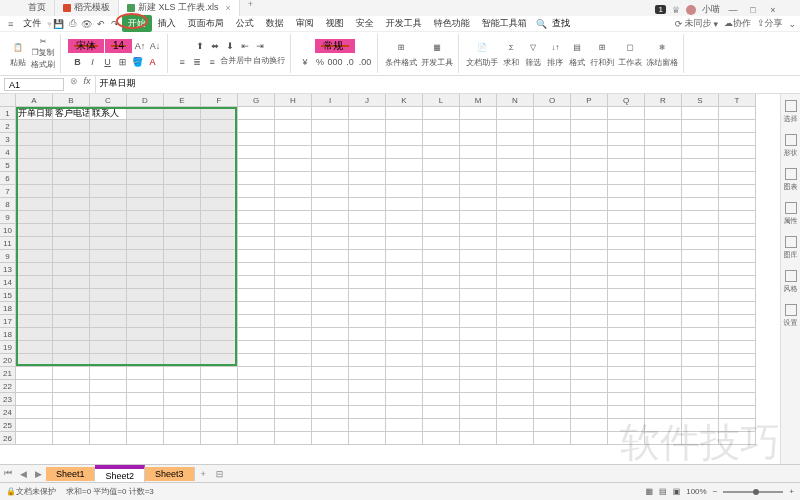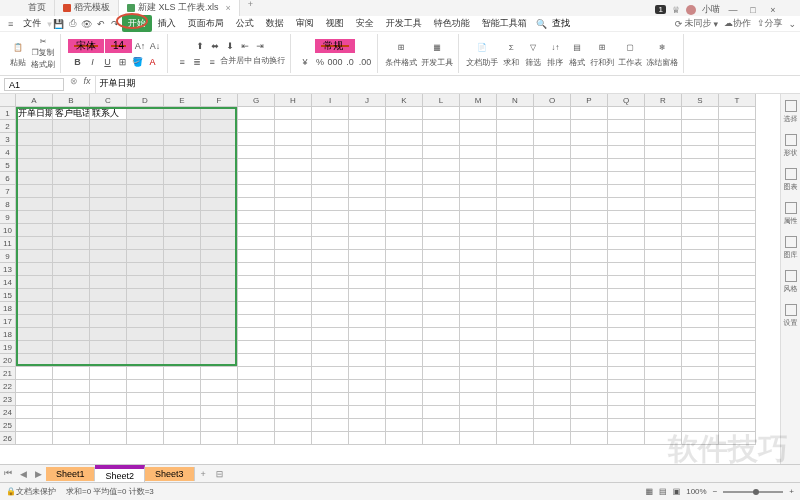--- a/index.html
+++ b/index.html
@@ -48,21 +48,21 @@
 .rp-icon{width:12px;height:12px;border:1px solid #999}
 .sheetbar{position:absolute;bottom:18px;left:0;right:0;height:18px;display:flex;align-items:center;background:#f4f4f4;border-top:1px solid #ccc;font-size:9px}
 .sheetbar .nav{padding:0 4px;color:#888}
 .sheettab{padding:2px 10px;border-right:1px solid #ccc;background:#fdba74}
 .sheettab.active{background:#fff;border-top:4px solid #a21caf}
 .sheetbar .add{padding:0 6px;color:#888}
 .statusbar{position:absolute;bottom:0;left:0;right:0;height:18px;display:flex;align-items:center;background:#f4f4f4;border-top:1px solid #ccc;font-size:8px;padding:8px 6px;color:#555;gap:10px}
 .statusbar .right{margin-left:auto;display:flex;gap:6px;align-items:center}
 .zoom-slider{width:60px;height:2px;background:#999;position:relative}
 .zoom-slider::after{content:"";position:absolute;width:6px;height:6px;background:#666;border-radius:50%;left:50%;top:-2px}
-.watermark{position:absolute;right:12px;bottom:30px;font-size:30px;color:rgba(0,0,0,0.1);font-weight:700;pointer-events:none}
+.watermark{position:absolute;right:20px;bottom:30px;font-size:40px;color:rgba(0,0,0,0.1);font-weight:400;pointer-events:none}
 </style>
 </head>
 <body>
 
 <div class="titlebar">
   <div class="tabs">
     <div class="tab">
         <span>首页</span>
       </div>
     <div class="tab">

